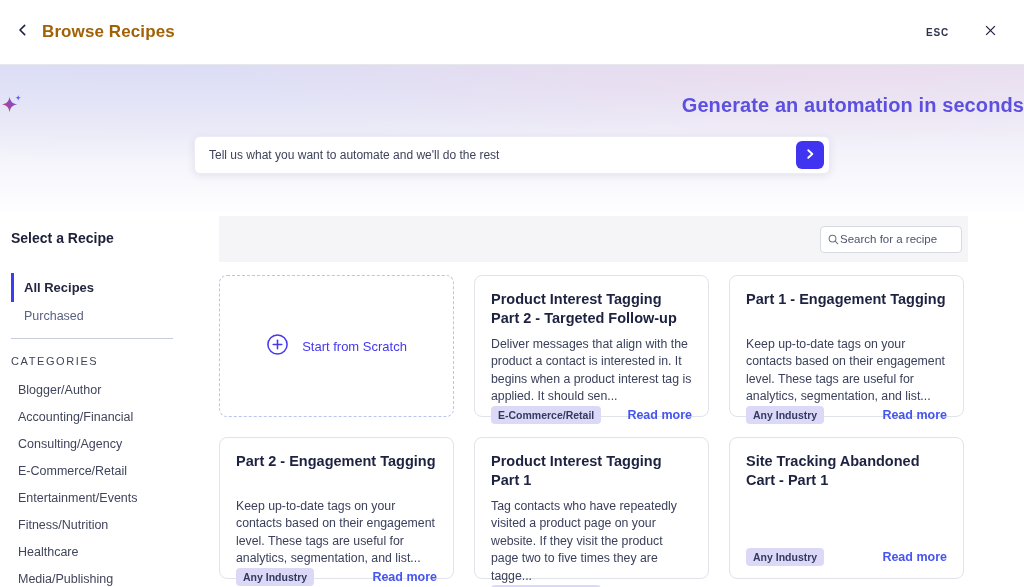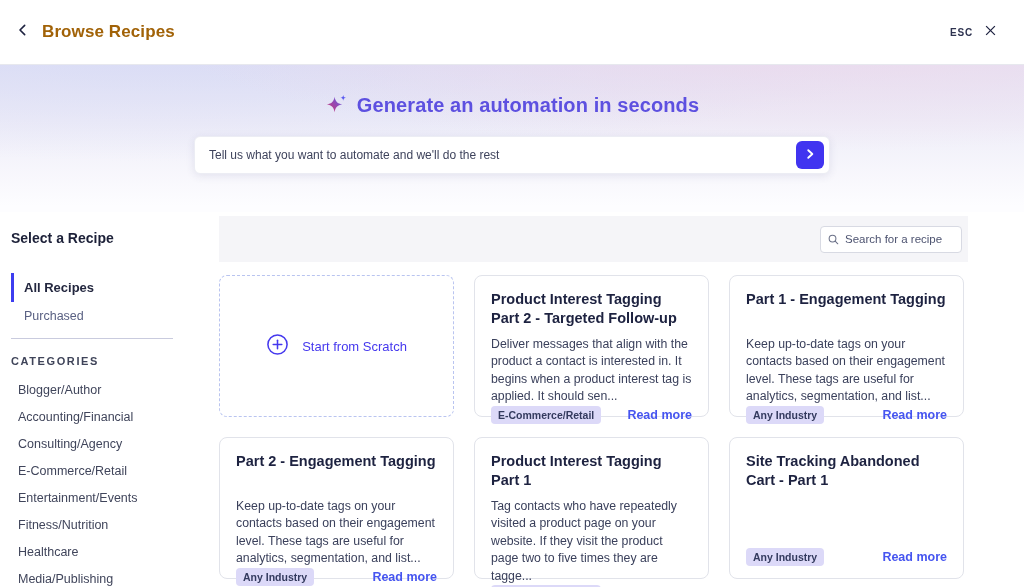--- a/index.html
+++ b/index.html
@@ -5,59 +5,59 @@
   * { margin:0; padding:0; box-sizing:border-box; }
   html,body { width:1024px; height:587px; overflow:hidden; background:#fff;
     font-family:"Liberation Sans", sans-serif; -webkit-font-smoothing:antialiased; }
 
   
   .header { height:65px; display:flex; align-items:center; padding:0 24px 0 10px;
     border-bottom:1px solid #e7e8ee; background:#fff; position:relative; z-index:2; }
   .back-btn { width:26px; height:26px; display:flex; align-items:center; justify-content:center;
     cursor:pointer; }
   .header-title { font-size:17px; font-weight:700; color:#a16207; margin-left:6px; letter-spacing:.1px; }
-  .header-right { margin-left:auto; display:flex; align-items:center; gap:7px; }
+  .header-right { margin-left:auto; display:flex; align-items:center; gap:31px; }
   .esc-label { font-size:10px; font-weight:700; letter-spacing:.8px; color:#2e3350; }
   .close-btn { width:20px; height:20px; display:flex; align-items:center; justify-content:center; cursor:pointer; }
 
   
   .banner { height:147px; padding-top:27px;
     background:
       radial-gradient(120% 160% at 80% -30%, rgba(238,216,234,.95) 0%, rgba(238,216,234,0) 55%),
       radial-gradient(130% 170% at 16% -40%, rgba(213,216,245,.95) 0%, rgba(213,216,245,0) 62%),
       linear-gradient(180deg, #e4e5f6 0%, #eeedf8 38%, #fdfdff 96%); }
-  .banner-heading { display:flex; align-items:center; justify-content:center; gap:9px; }
+  .banner-heading { display:flex; align-items:center; justify-content:space-between; gap:9px; }
   .banner-title { font-size:20px; font-weight:700; color:#5d50e0; letter-spacing:.1px; }
   .prompt-row { width:636px; margin:17px auto 0; background:#fff; border:1px solid #ecedf4;
     border-radius:6px; height:38px; display:flex; align-items:center; padding:0 5px 0 14px;
     box-shadow:0 2px 8px rgba(50,50,110,.10); }
   .prompt-input { flex:1; border:none; outline:none; font-size:12px; color:#23273f;
     font-family:"Liberation Sans", sans-serif; background:transparent; }
   .prompt-input::placeholder { color:#3e435c; opacity:1; }
   .send-btn { width:28px; height:28px; border:none; border-radius:6px; background:#4134f0;
     display:flex; align-items:center; justify-content:center; cursor:pointer; }
 
   
   .main { display:flex; margin-top:4px; }
   .sidebar { width:219px; padding-left:11px; flex:none; }
   .sidebar-heading { font-size:14px; font-weight:700; color:#1c2038; margin-top:14px; }
   .recipe-nav { margin-top:27px; }
   .nav-item { font-size:12.5px; color:#5a6183; padding:7px 0 7px 10px; border-left:3px solid transparent;
     cursor:pointer; }
   .nav-item.active { font-weight:700; font-size:13px; color:#23273f; border-left-color:#3d3df0; }
   .sidebar-divider { border:none; border-top:1px solid #c9cbde; width:162px; margin:8px 0 0 0; }
-  .categories-heading { font-size:11px; font-weight:700; letter-spacing:1.6px; color:#3f4459; margin-top:16px; }
+  .categories-heading { font-size:11px; font-weight:400; letter-spacing:1.6px; color:#3f4459; margin-top:16px; }
   .category-list { margin-top:9px; }
   .category-item { font-size:12.5px; color:#40455b; padding:6.5px 0 6.5px 7px; cursor:pointer; }
 
   .content { width:749px; flex:none; }
   .toolbar { height:46px; background:#f5f5f8; display:flex; align-items:center; justify-content:flex-end;
     padding-right:6px; }
   .search-box { width:142px; height:27px; background:#fff; border:1px solid #d8dae3; border-radius:4px;
-    display:flex; align-items:center; padding:4px 6px; gap:5px; }
+    display:flex; align-items:center; padding:4px 6px; }
   .search-input { flex:1; min-width:0; border:none; outline:none; font-size:11.5px; color:#2c3048;
     font-family:"Liberation Sans", sans-serif; background:transparent; }
   .search-input::placeholder { color:#4d5370; opacity:1; }
 
   .cards-grid { margin-top:13px; display:grid; grid-template-columns:repeat(3, 235px); gap:20px; }
   .card { height:142px; border:1px solid #e1e3ea; border-radius:8px; background:#fff;
     padding:14px 16px 12px; display:flex; flex-direction:column; cursor:pointer; }
   .card-title { font-size:14.5px; font-weight:700; color:#1d2240; line-height:1.3; min-height:40px; }
   .card-desc { font-size:12.3px; color:#3b415c; line-height:1.42; margin-top:6px; }
   .card-footer { margin-top:auto; display:flex; align-items:center; justify-content:space-between; }

